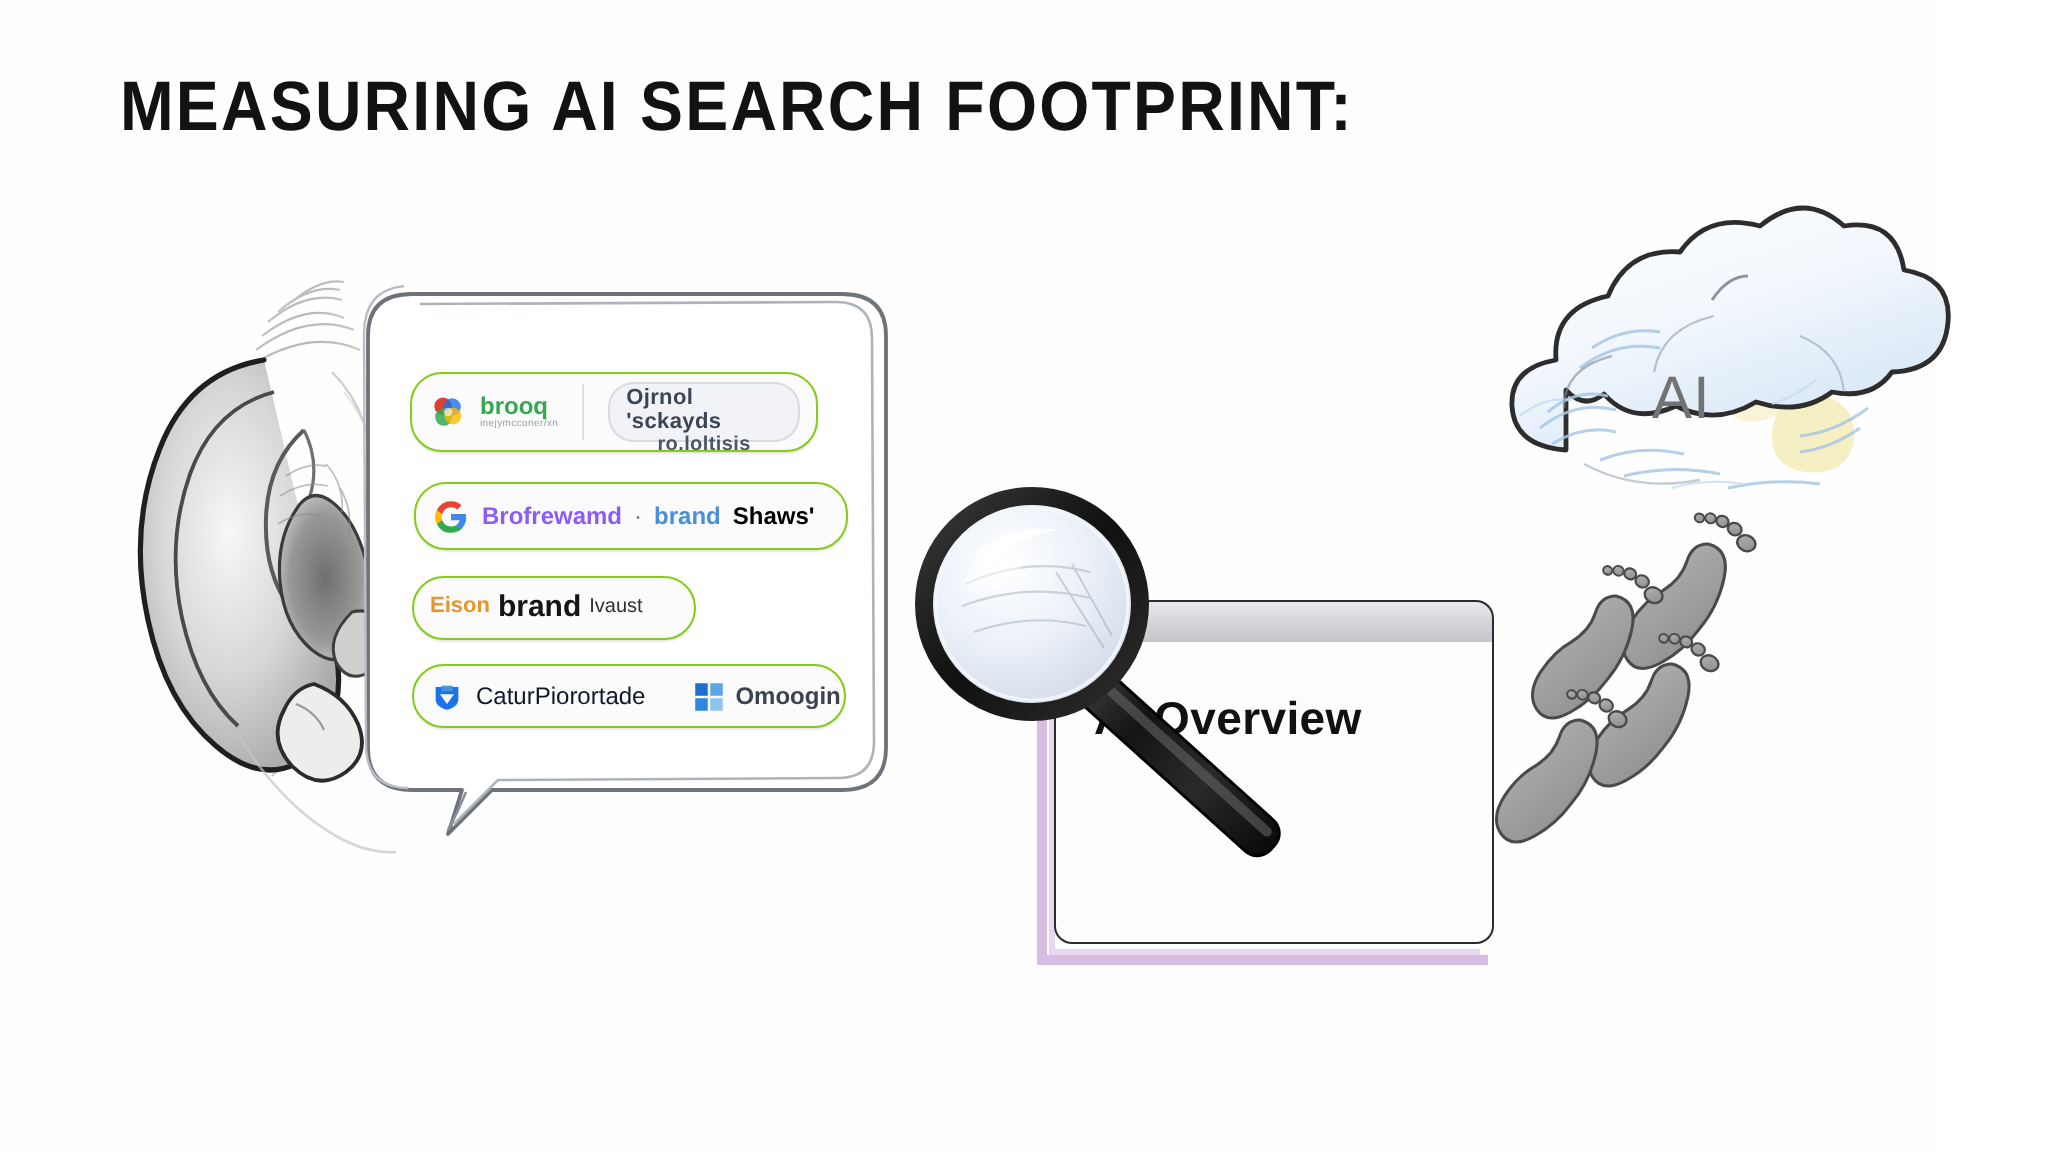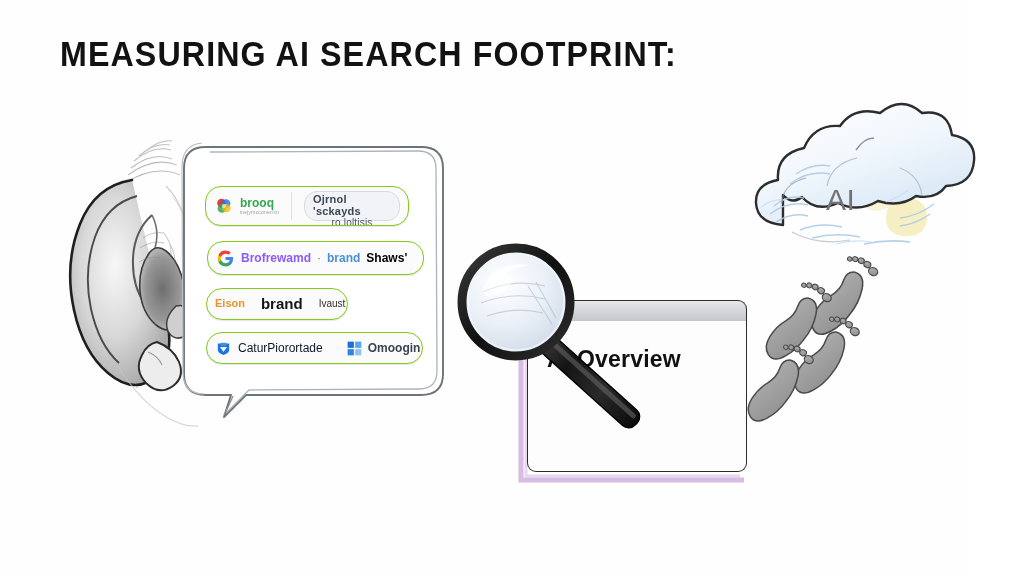--- a/index.html
+++ b/index.html
@@ -105,21 +105,21 @@
     border-radius: 13px;
     display: flex;
     flex-direction: column;
     justify-content: flex-start;
     align-items: center;
     padding: 1px 8px;
     height: 30px;
     box-sizing: border-box;
   }
   .pill-sub .l1 { font-size: 11px; color: #3b4654; font-weight: bold; letter-spacing:.2px; }
-  .pill-sub .l2 { font-size: 10px; color: #4a5566; font-weight: normal; letter-spacing:.2px; }
+  .pill-sub .l2 { font-size: 10px; color: #4a5566; font-weight: bold; letter-spacing:.2px; }
 
   
   #browser-card {
     position: absolute;
     left: 527px;
     top: 300px;
     width: 220px;
     height: 172px;
   }
   #browser-titlebar {
@@ -307,21 +307,21 @@
         </svg>
       </span>
       <span class="chip-text" style="color:#8b5cf6;">Brofrewamd</span>
       <span class="chip-text" style="color:#6b7280; font-weight:normal;">·</span>
       <span class="chip-text" style="color:#4a90d9;">brand</span>
       <span class="chip-text" style="color:#000000;">Shaws'</span>
     </div>
   </div>
 
   <div class="chip" style="left:206px; top:288px; width:140px; height:30px;">
-    <div class="chip-inner" style="gap:16px;">
+    <div class="chip-inner" style="gap:4px;">
       <span class="chip-text" style="color:#e8932c; font-size:11px;">Eison</span>
       <span class="chip-text" style="color:#151515; font-size:15px;">brand</span>
       <span class="chip-text" style="color:#2f2f2f; font-size:10px; font-weight:normal;">Ivaust</span>
     </div>
   </div>
 
   <div class="chip" style="left:206px; top:332px; width:215px; height:30px;">
     <div class="chip-inner">
       <span class="logo blue-logo">
         <svg viewBox="0 0 24 24" width="17" height="17">

